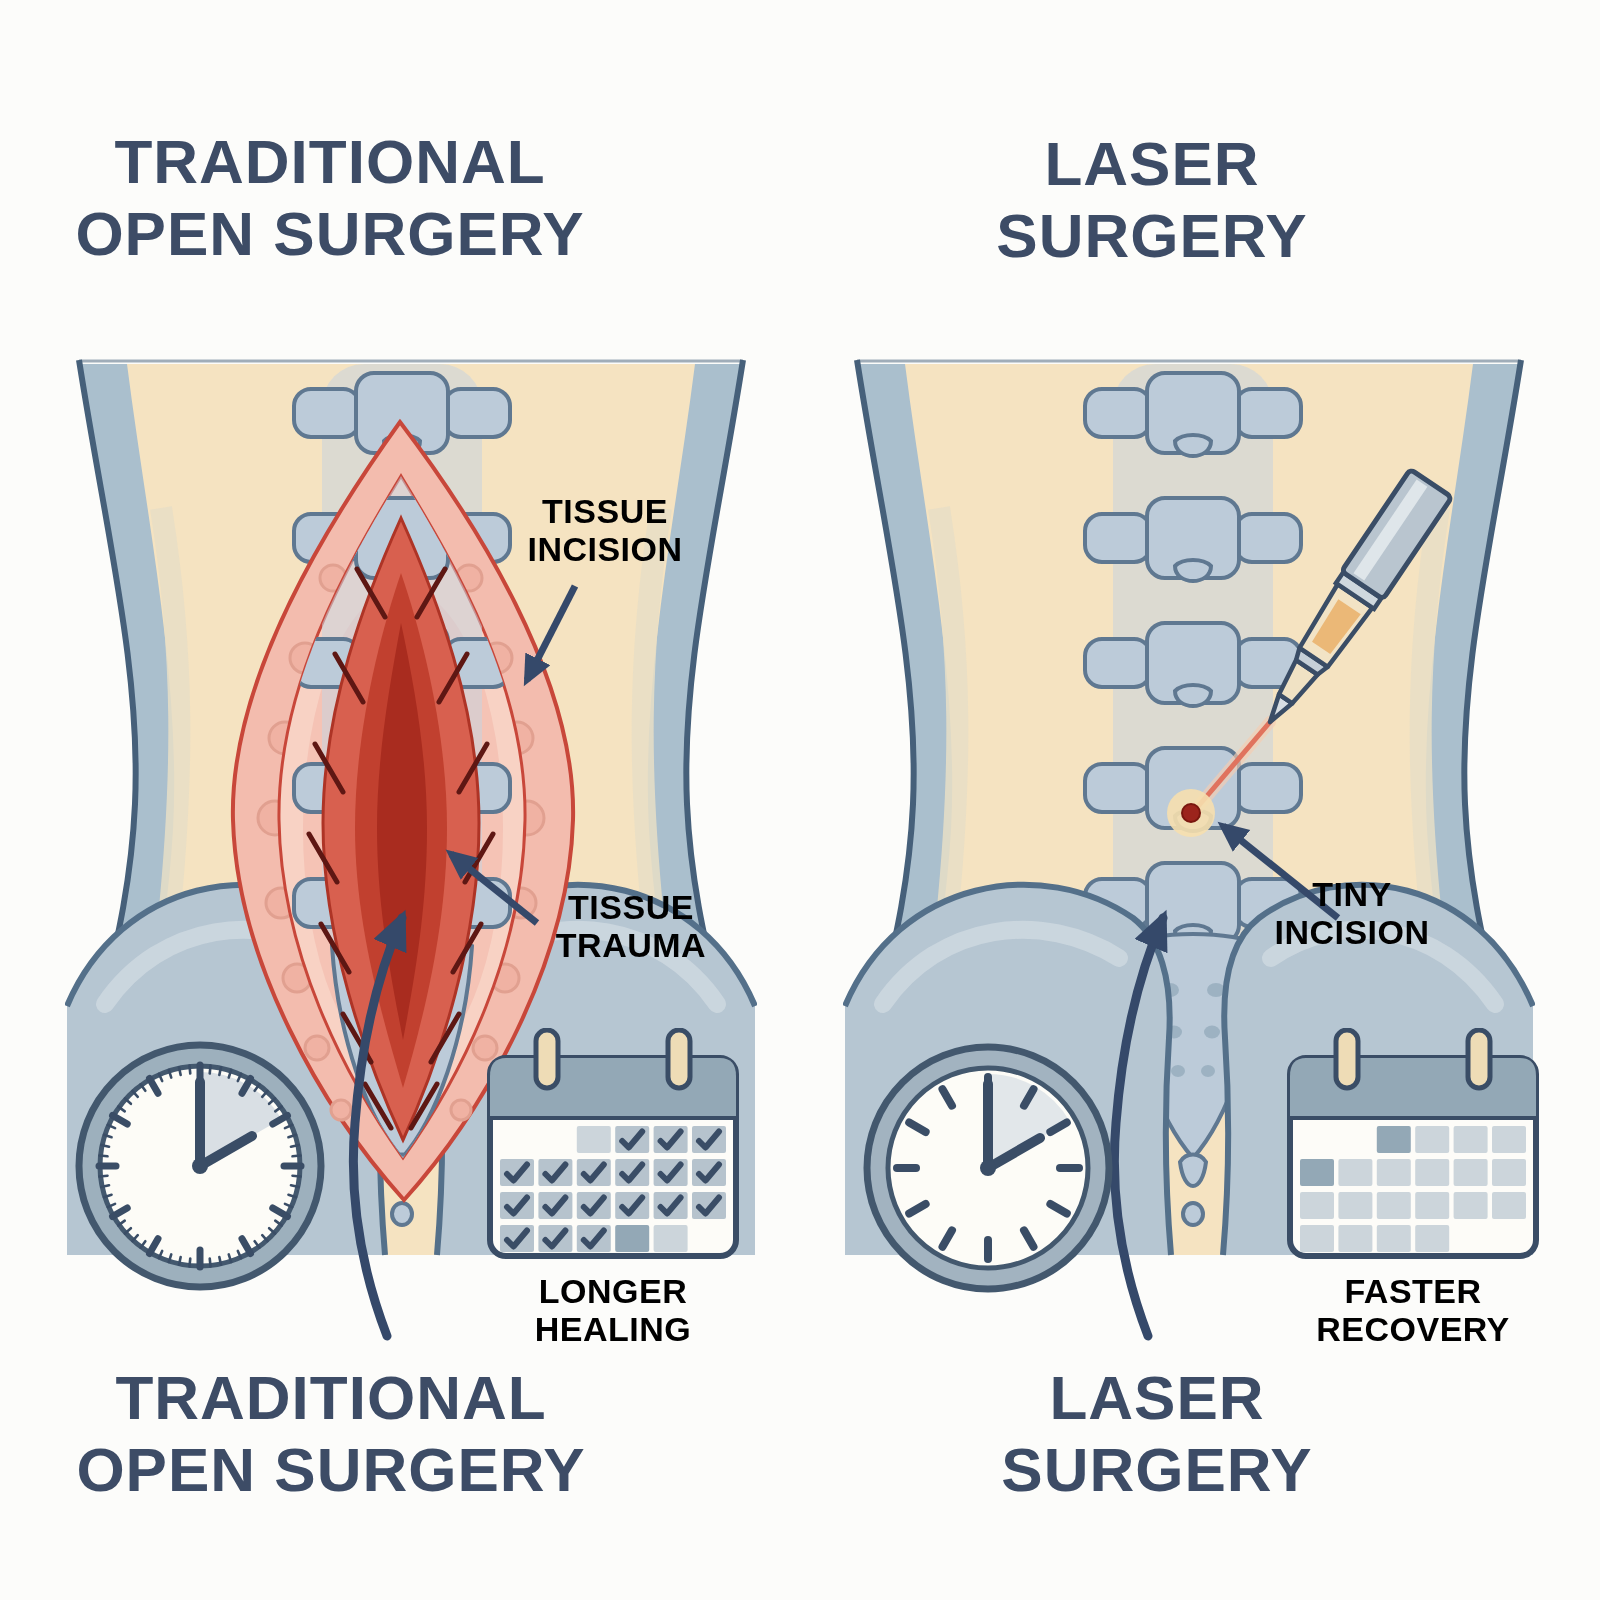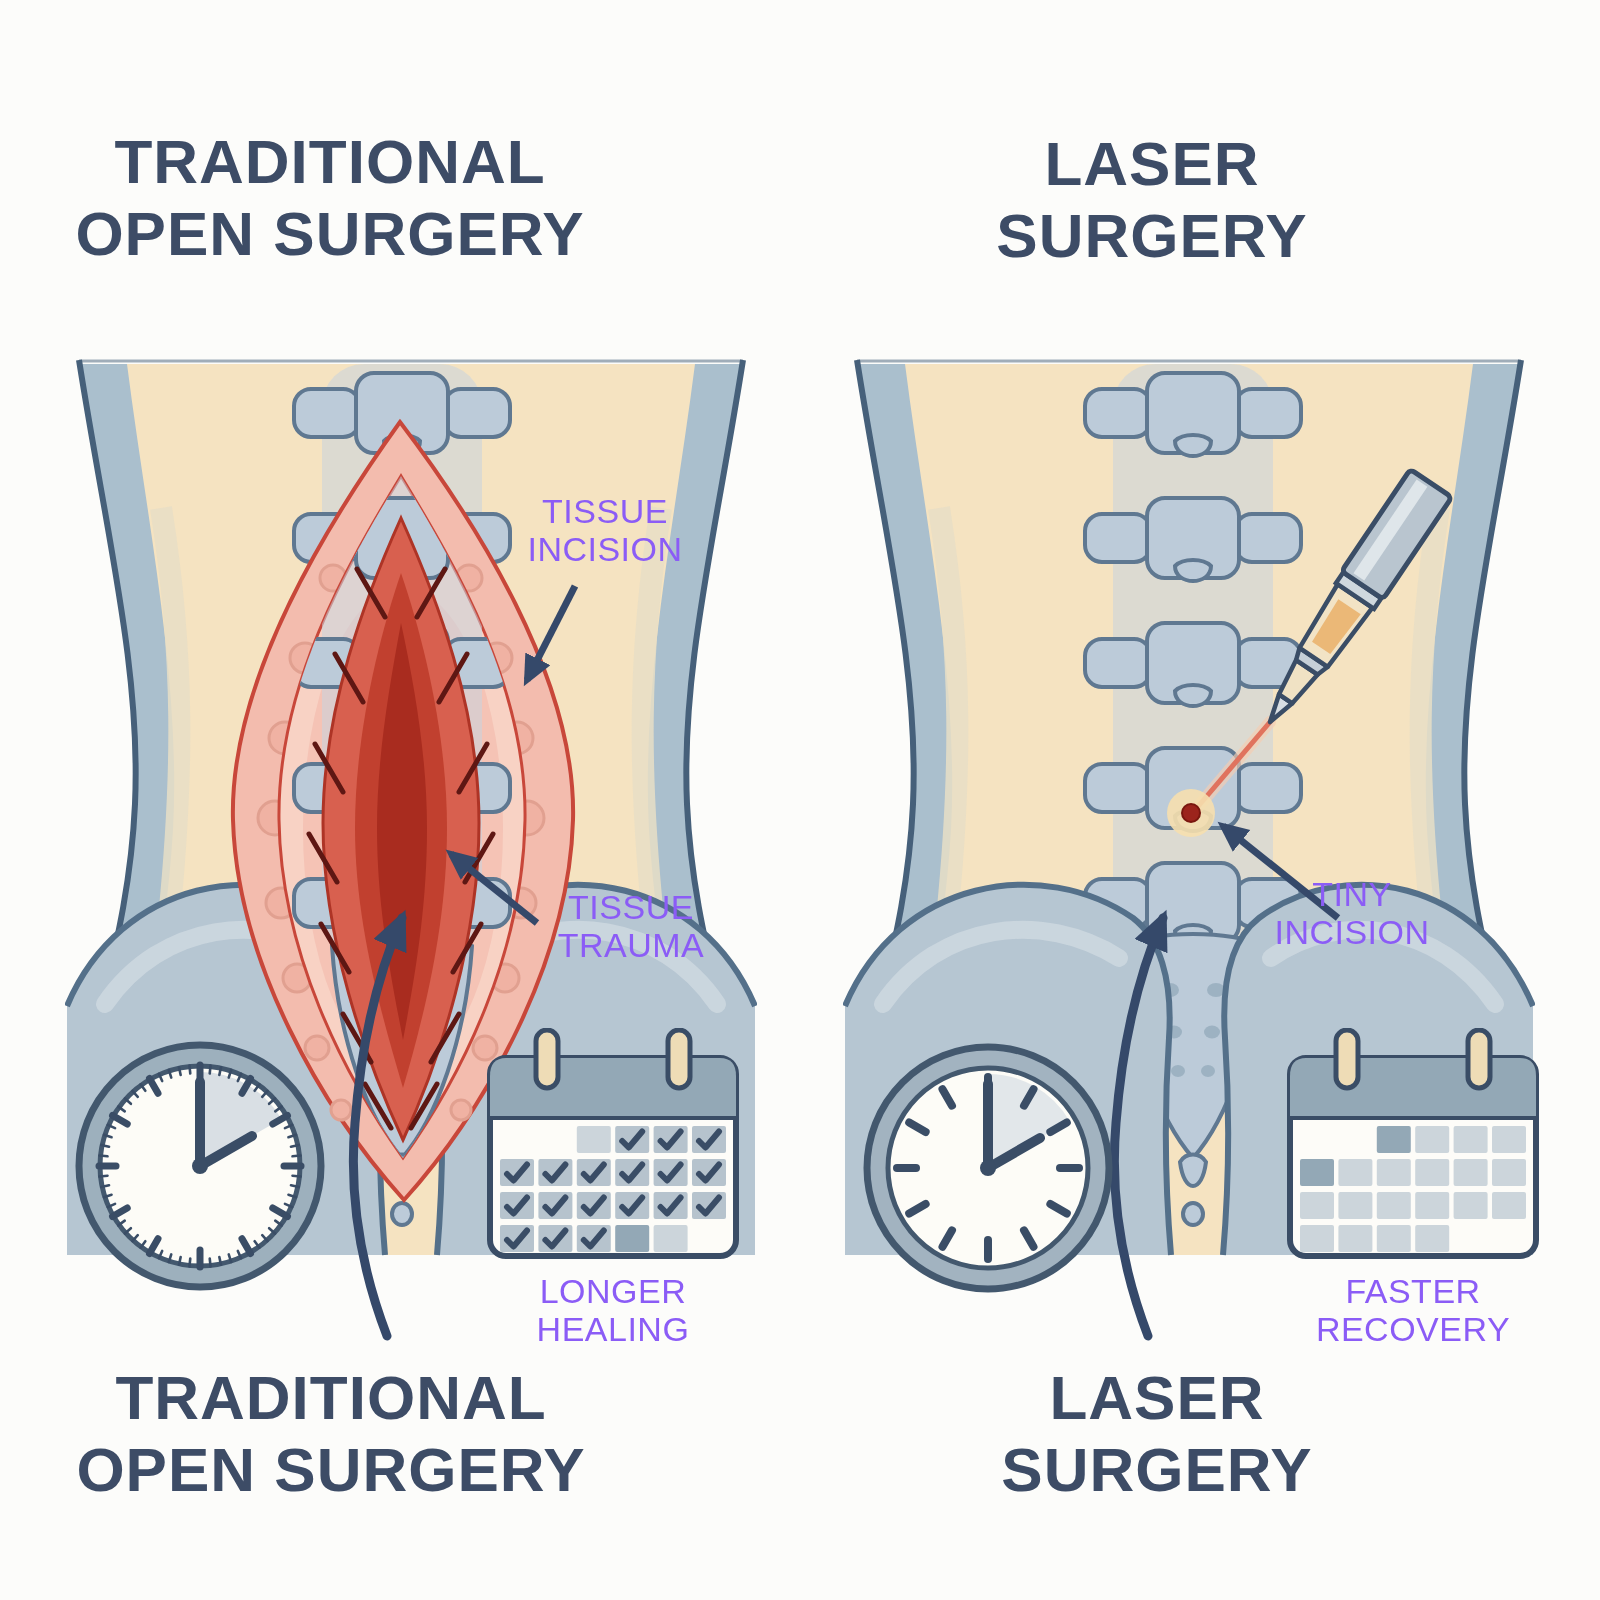--- a/index.html
+++ b/index.html
@@ -1,21 +1,21 @@
 <!DOCTYPE html>
 <html><head>
 <meta charset="utf-8">
 <style>
   html,body{margin:0;padding:0;background:#ffffff;}
   .canvas{position:relative;width:1600px;height:1600px;background:#fcfcfa;overflow:hidden;
           font-family:"Liberation Sans",sans-serif;padding-left:16px;}
   .title{position:absolute;font-weight:bold;font-size:62px;line-height:1.16;letter-spacing:1px;
          color:#3d4c66;text-align:center;white-space:pre-line;}
-  .label{position:absolute;font-weight:normal;font-size:34px;line-height:1.12;letter-spacing:.5px;
-         color:#8b5cf6;text-align:center;white-space:pre-line;}
+  .label{position:absolute;font-weight:bold;font-size:34px;line-height:1.12;letter-spacing:.5px;
+         color:#000000;text-align:center;white-space:pre-line;}
   svg.abs{position:absolute;}
 </style>
 </head>
 <body>
 
 <div class="canvas">
 
   <svg width="0" height="0" style="position:absolute">
     <defs>
       <marker id="ah" markerWidth="4.6" markerHeight="4.6" refX="3.4" refY="2" orient="auto">

